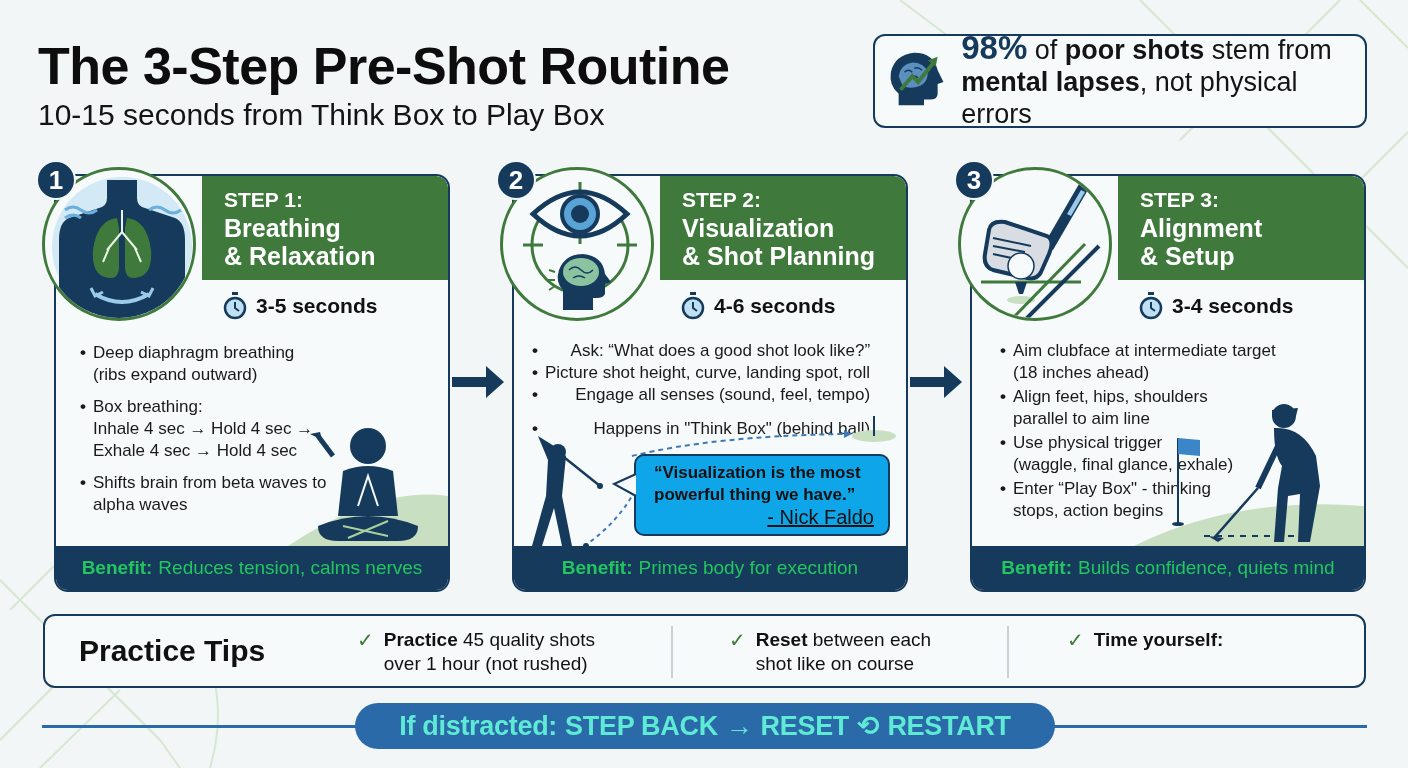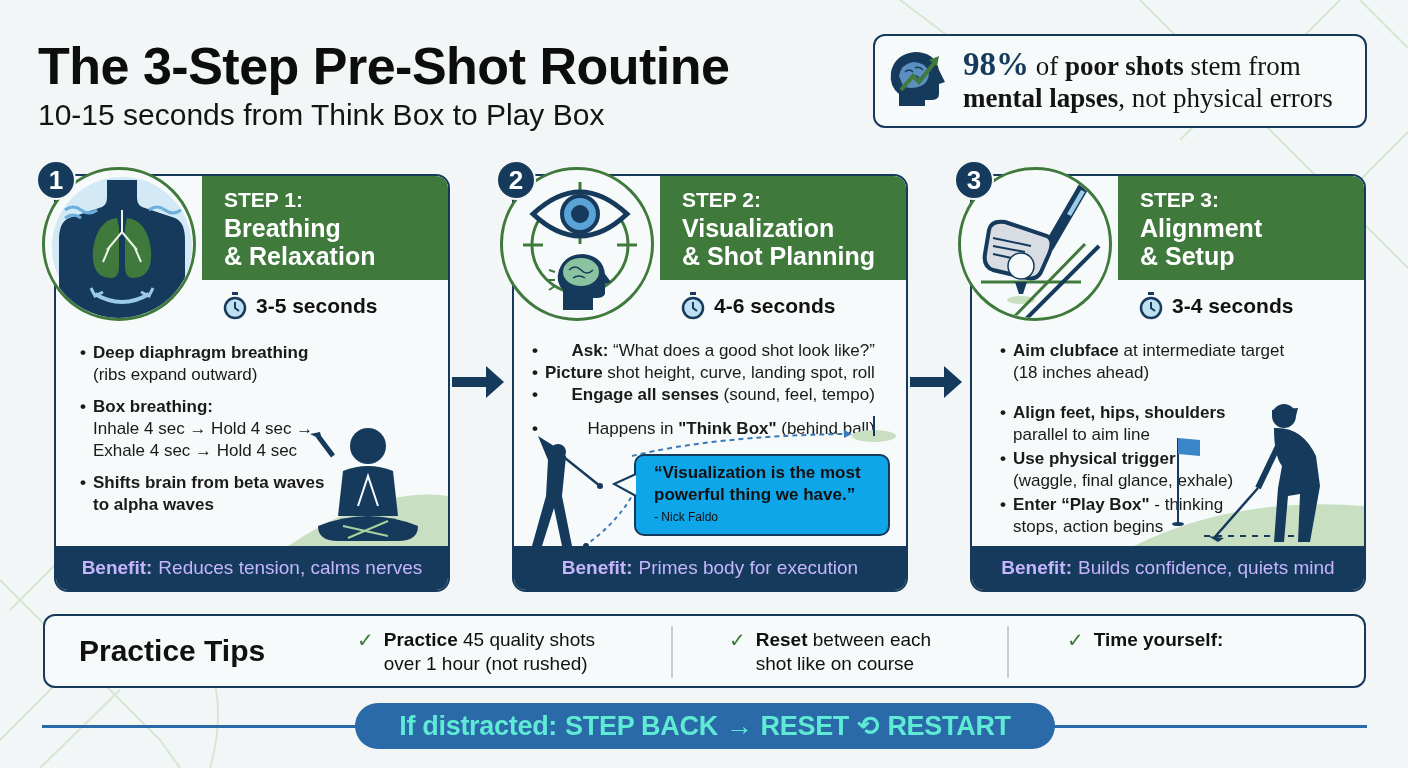--- a/index.html
+++ b/index.html
@@ -16,21 +16,21 @@
     font-size: 52px; font-weight: 700; letter-spacing: -0.5px; color: #0d0d0d;
     z-index: 2;
   }
   .subtitle {
     position: absolute; left: 38px; top: 98px;
     font-size: 30px; color: #141414; z-index: 2;
   }
   .stat-box {
     position: absolute; left: 873px; top: 34px; width: 494px; height: 94px;
     border: 2.5px solid #163a5c; border-radius: 12px; background: #f7fafa;
-    display: flex; align-items: center; z-index: 2; font-family: Liberation Serif, serif;
+    display: flex; align-items: center; z-index: 2;
   }
   .stat-icon { width: 70px; height: 70px; margin-left: 10px; }
   .stat-text { font-size: 27px; line-height: 32px; margin-left: 8px; color: #141414; }
   .stat-text .pct { font-weight: 700; color: #163a5c; font-size: 33px; }
   .stat-text b { font-weight: 700; }
 
   .card {
     position: absolute; top: 174px; height: 418px;
     border: 2.5px solid #163a5c; border-radius: 14px;
     background: #f7fafa; overflow: hidden; z-index: 2;
@@ -48,24 +48,24 @@
     font-size: 25px; font-weight: 700; line-height: 28px; white-space: pre-line;
   }
   .duration {
     position: absolute; top: 116px; display: flex; align-items: center;
     font-size: 21px; font-weight: 700; color: #111;
   }
   .duration svg { margin-right: 8px; }
   .bullets { position: absolute; left: 24px; font-size: 17px; line-height: 22px; color: #1a1a1a; }
   .bullets li { list-style: none; position: relative; padding-left: 13px; margin-bottom: 6px; }
   .bullets li::before { content: "•"; position: absolute; left: 0; top: 0; font-weight: 700; }
-  .bullets b { font-weight: 700; }
+  .bullets b { font-weight: 400; }
   .benefit {
     position: absolute; left: 0; right: 0; bottom: 0; height: 44px;
-    background: #163a5c; color: #c4b5fd; font-size: 19px;
+    background: #163a5c; color: #22c55e; font-size: 19px;
     display: flex; align-items: center; justify-content: center;
   }
   .benefit b { font-weight: 700; margin-right: 6px; }
 
   .icon-circle {
     position: absolute; width: 154px; height: 154px; border-radius: 50%;
     border: 3px solid #3f7a3c; background: #f7fafa; z-index: 3; overflow: hidden;
   }
   .step-num {
     position: absolute; width: 40px; height: 40px; border-radius: 50%;
@@ -213,21 +213,21 @@
     <path d="M360 -8 L372 -4 L360 0 Z" fill="#3f7a3c"></path>
     <path d="M70 130 Q100 110 118 80" stroke="#3a7ab8" stroke-width="2" stroke-dasharray="4 4" fill="none"></path>
     <circle cx="72" cy="130" r="3" fill="#163a5c"></circle>
     <circle cx="44" cy="36" r="8" fill="#163a5c"></circle>
     <path d="M24 20 L40 30 L52 40 L48 80 L58 130 L48 130 L40 92 L28 130 L18 130 L32 80 L34 44 Z" fill="#163a5c"></path>
     <path d="M36 30 L86 70" stroke="#163a5c" stroke-width="2.5"></path>
     <circle cx="86" cy="70" r="3" fill="#163a5c"></circle>
   </svg>
   <div style="position:absolute; left:120px; top:278px; width:256px; height:82px; border:2px solid #163a5c; border-radius:10px; background:#0ea5e9; padding:6px 14px 0 18px;">
     <div style="font-size:17px; font-weight:700; line-height:22px;">“Visualization is the most powerful thing we have.”</div>
-    <div style="font-size:12px; text-align:left; line-height:22px;">- Nick Faldo</div>
+    <div style="font-size:20px; text-align:right; line-height:22px;text-decoration:underline;">- Nick Faldo</div>
   </div>
   <svg style="position:absolute; left:98px; top:296px;" width="26" height="26" viewBox="0 0 26 26">
       <path d="M24 2 L2 12 L24 24" fill="#f7fafa" stroke="#163a5c" stroke-width="2"></path>
     </svg>
   <div class="benefit">
     <b>Benefit:</b>
       <span>Primes body for execution</span>
   </div>
 </div>
 <div class="icon-circle" style="left:500px; top:167px;">
@@ -257,21 +257,21 @@
   </div>
   <div class="duration" style="left:166px;">
     <svg width="26" height="28" viewBox="0 0 26 28">
         <rect x="10" y="0" width="6" height="3" fill="#163a5c"></rect>
         <circle cx="13" cy="16" r="10" fill="#bfe0f2" stroke="#163a5c" stroke-width="2.5"></circle>
         <path d="M13 10 L13 16 L17 19" stroke="#163a5c" stroke-width="2" fill="none"></path>
       </svg>
     <span>3-4 seconds</span>
   </div>
   <ul class="bullets" style="top:164px; left:28px;">
-    <li style="margin-bottom:18px;"><b>Aim clubface</b><span> at intermediate target</span><br><span>(18 inches ahead)</span></li>
+    <li style="margin-bottom:2px;"><b>Aim clubface</b><span> at intermediate target</span><br><span>(18 inches ahead)</span></li>
     <li style="margin-bottom:2px;"><b>Align feet, hips, shoulders</b><br><span>parallel to aim line</span></li>
     <li style="margin-bottom:2px;"><b>Use physical trigger</b><br><span>(waggle, final glance, exhale)</span></li>
     <li style="margin-bottom:2px;"><b>Enter “Play Box"</b><span> - thinking</span><br><span>stops, action begins</span></li>
   </ul>
   <svg style="position:absolute; right:0; bottom:44px;" width="230" height="170" viewBox="0 0 230 170">
     <path d="M0 170 Q100 120 230 130 L230 170 Z" fill="#c9dfc2"></path>
     <path d="M44 62 L44 148" stroke="#163a5c" stroke-width="2"></path>
     <ellipse cx="44" cy="148" rx="6" ry="2" fill="#163a5c"></ellipse>
     <path d="M44 62 L66 64 L66 80 L44 78 Z" fill="#3a86c8"></path>
     <circle cx="150" cy="40" r="12" fill="#163a5c"></circle>

